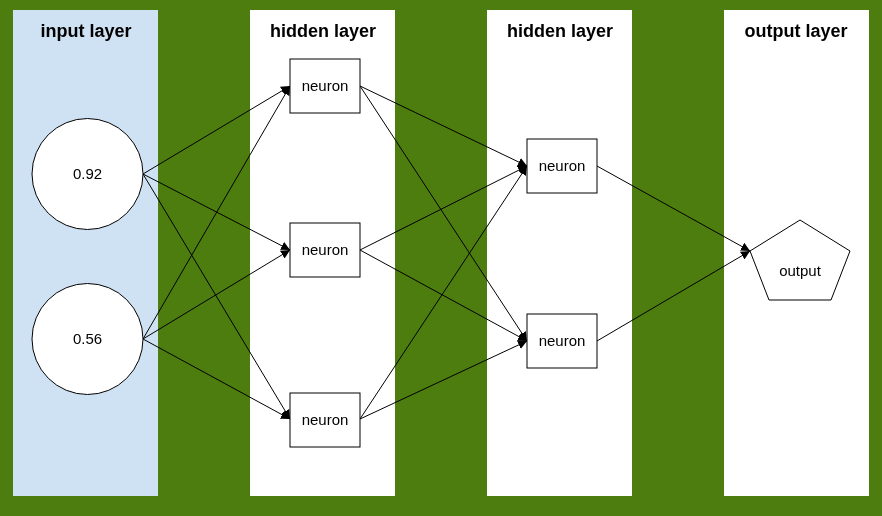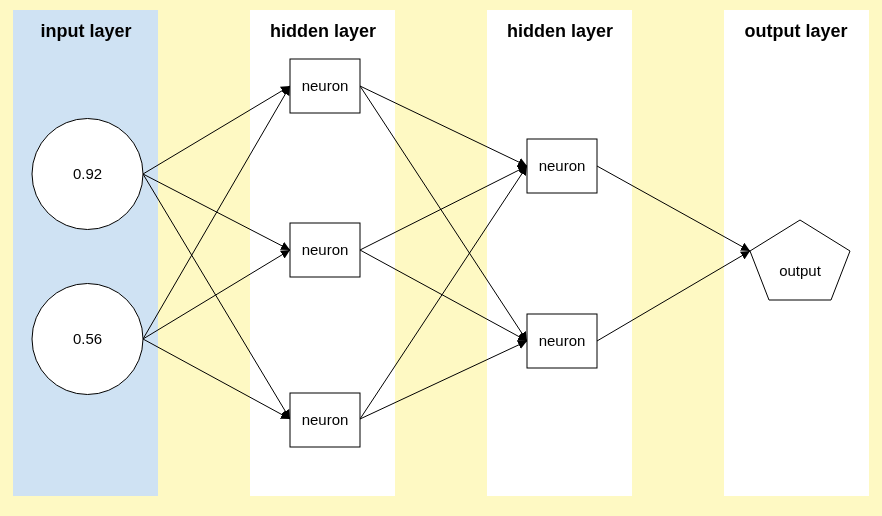--- a/index.html
+++ b/index.html
@@ -1,16 +1,16 @@
 <!DOCTYPE html>
 <html><head>
 <meta charset="utf-8">
 <style>
   html,body{margin:0;padding:0;background:#000;}
-  .stage{position:relative;width:882px;height:516px;background:#fef9c3;overflow:hidden;}
+  .stage{position:relative;width:882px;height:516px;background:#4d7c0f;overflow:hidden;}
   svg{display:block;}
   .panel{stroke:none;}
   .panel-title{font-family:"Liberation Sans",sans-serif;font-size:18px;font-weight:bold;fill:#000;text-anchor:middle;}
   .node-label{font-family:"Liberation Sans",sans-serif;font-size:15px;fill:#000;text-anchor:middle;}
   .conn{stroke:#000;stroke-width:1;fill:none;}
   .shape{fill:#fff;stroke:#000;stroke-width:1;}
 </style>
 </head>
 <body>
 

